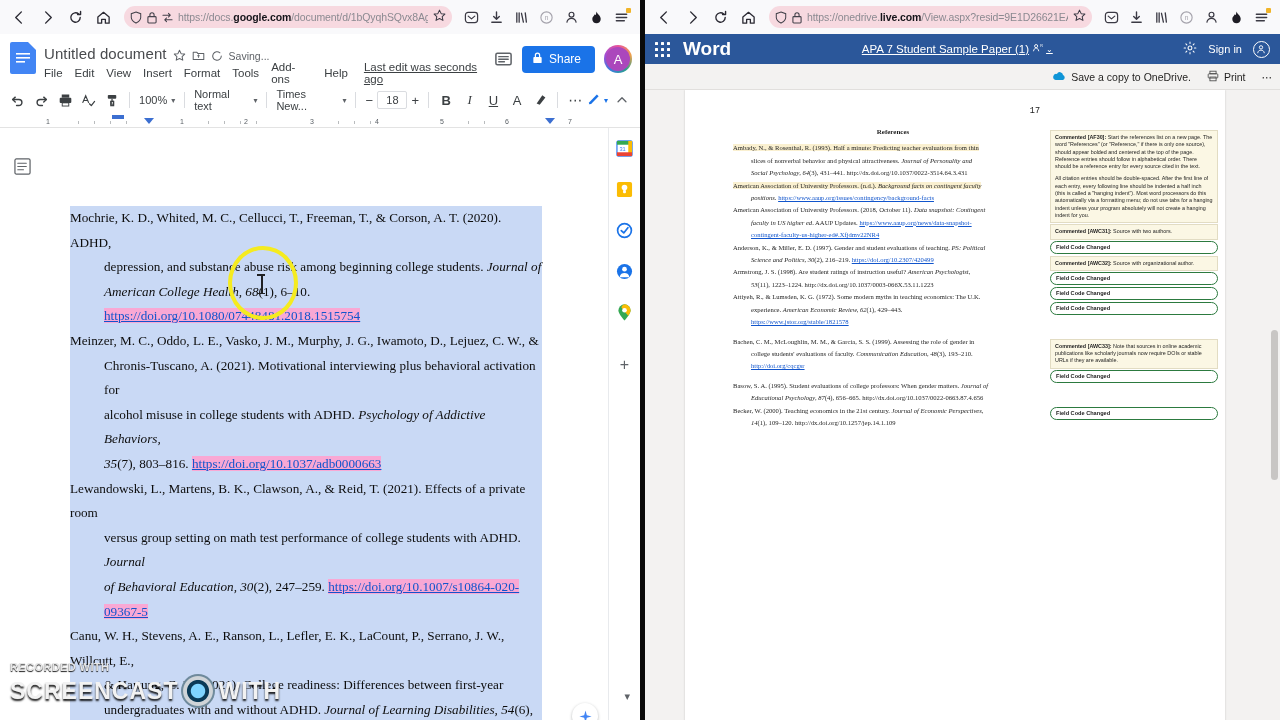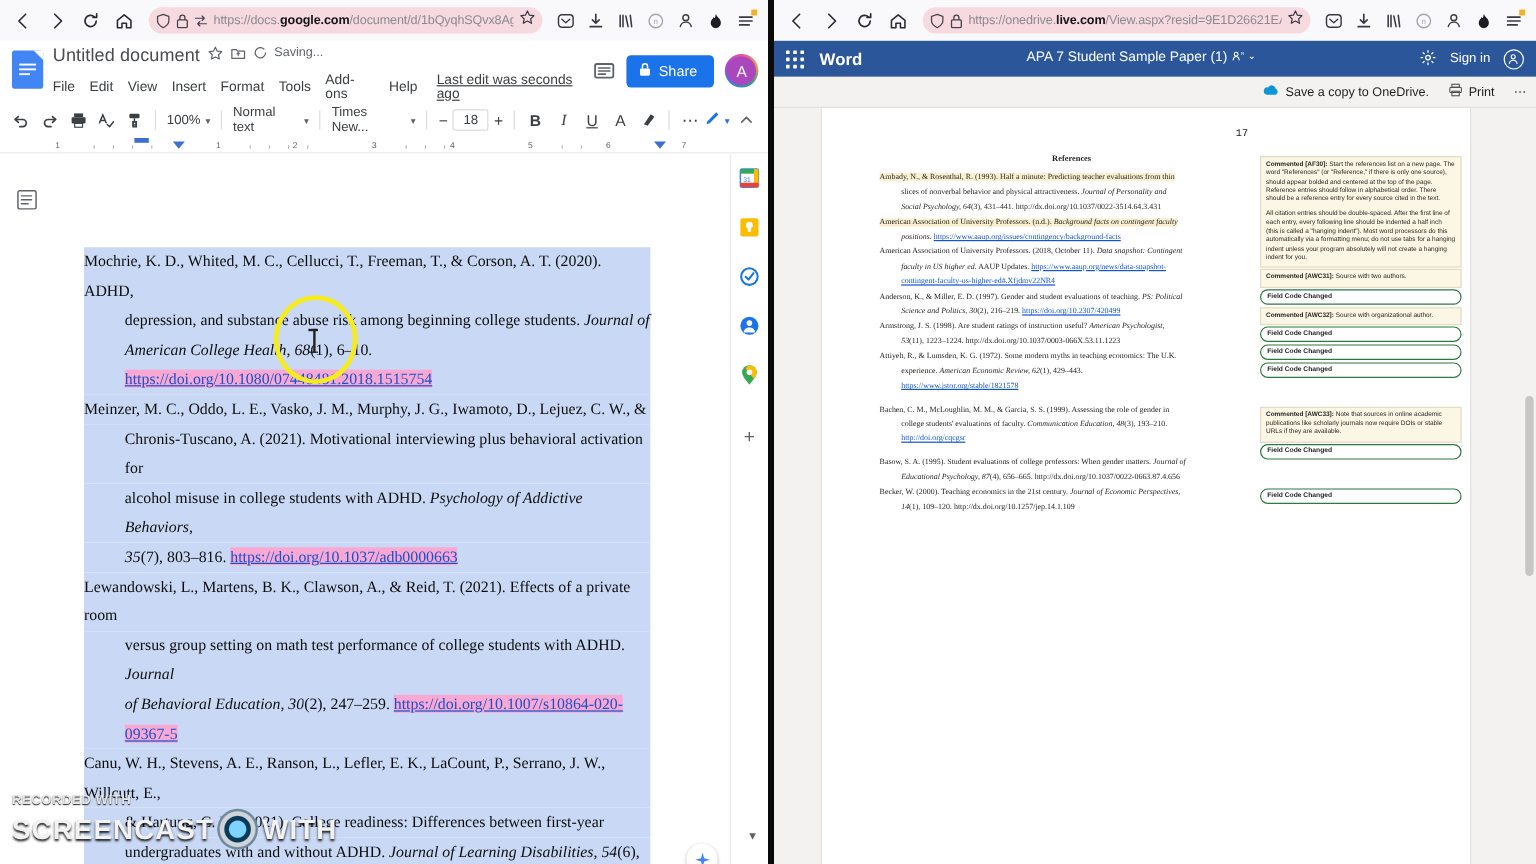--- a/index.html
+++ b/index.html
@@ -49,21 +49,21 @@
     border-style: solid; border-color: transparent #fff transparent transparent;
   }
   .gd-logo::after {
     content:""; position:absolute; left:6px; top:11px; width:14px; height:11px;
     background:
       linear-gradient(#fff,#fff) 0 0/14px 1.6px no-repeat,
       linear-gradient(#fff,#fff) 0 4px/14px 1.6px no-repeat,
       linear-gradient(#fff,#fff) 0 8px/9px 1.6px no-repeat;
   }
   .gd-titlewrap { flex:1; min-width: 0; }
-  .gd-title-row { display: flex; align-items: flex-start; gap: 6px; height: 24px; }
+  .gd-title-row { display: flex; align-items: flex-end; gap: 6px; height: 24px; }
   .gd-title { font-size: 15px; color: #494b4e; letter-spacing:0.1px; }
   .gd-ti { color:#5f6368; display:flex; align-items:center; }
   .gd-saving { font-size: 10.5px; color: #5f6368; }
   .gd-menu { display: flex; gap: 12px; align-items:center; height: 22px; }
   .gd-menu span { font-size: 11.5px; color: #3c4043; }
   .gd-lastedit { font-size: 11.5px; color: #3c4043; text-decoration: underline; margin-left: 4px; }
   .gd-right { display: flex; align-items: center; gap: 9px; padding-top: 7px; }
   .gd-comment-ico { color: #5f6368; display:flex; }
   .share-btn {
     background: #1a73e8; color: #fff; font-size: 12px; border-radius: 4px;
@@ -142,22 +142,22 @@
   .gd-caret { position:absolute; right:10px; bottom:50px; color:#5f6368; font-size:11px; }
 
   
   #word { left: 645px; width: 635px; height: 720px; background: #fff; }
   .w-appbar {
     height: 30px; background: #2b579a; display: flex; align-items: center; color: #fff; padding: 0 10px;
   }
   .waffle { width: 15px; height: 15px; display:grid; grid-template-columns: repeat(3,3px); grid-template-rows: repeat(3,3px);
             gap: 3px; margin-right: 13px; flex:none; }
   .waffle i { background:#fff; width:3px;height:3px;border-radius:0.5px; display:block; }
-  .w-brand { font-size: 14px; font-weight: 700; }
-  .w-doctitle { margin: 0 auto; font-size: 11.5px; display: flex; align-items: flex-start; gap: 3px; }
+  .w-brand { font-size: 19px; font-weight: 700; }
+  .w-doctitle { margin: 0 auto; font-size: 11.5px; display: flex; align-items: center; gap: 3px; text-decoration: underline; }
   .w-right { display:flex; align-items:center; gap:11px; font-size:11px; }
   .w-signin-av { width:17px;height:17px;border:1.4px solid #fff;border-radius:50%;display:flex;align-items:center;justify-content:center; }
   .w-cmdbar {
     height: 26px; background: #f3f2f1; display: flex; align-items: center; justify-content: flex-end;
     padding: 0 8px; gap: 16px; border-bottom: 1px solid #e1dfdd;
   }
   .w-cmd { display: flex; align-items: center; gap: 5px; font-size: 10.5px; color: #201f1e; }
   .w-canvas { position: relative; height: calc(720px - 30px - 26px - 22px); background: #f3f2f1; overflow:hidden; }
   .w-pagewrap { position:absolute; left: 40px; top: 0px; width: 540px; background: #fff; height: 100%;
                 box-shadow: 0 0 2px rgba(0,0,0,.18); }

